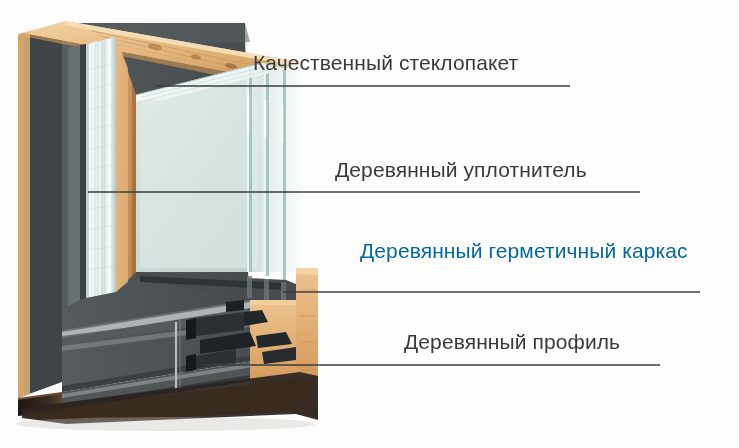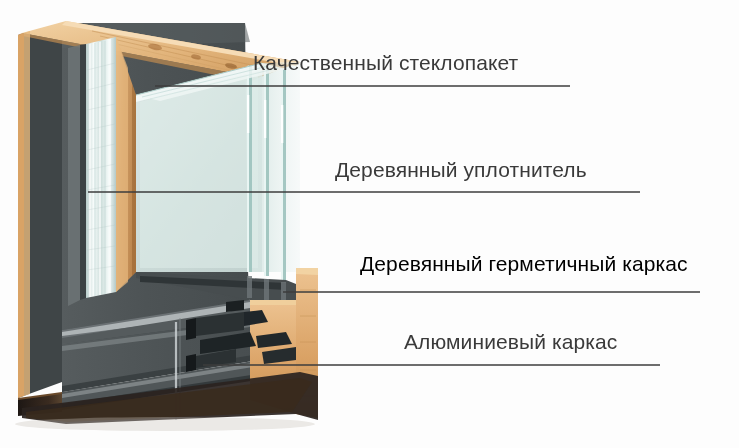--- a/index.html
+++ b/index.html
@@ -232,17 +232,17 @@
       <line x1="155" y1="86" x2="570" y2="86" stroke="#3d3d3d"></line>
       <line x1="88" y1="192" x2="640" y2="192" stroke="#3d3d3d"></line>
       <line x1="283" y1="292" x2="700" y2="292" stroke="#3d3d3d"></line>
       <line x1="203" y1="365" x2="660" y2="365" stroke="#3d3d3d"></line>
     </g>
   </svg>
 
   <div class="layer">
     <div class="callout-label lbl1" style="left: 253px; top: 52px; color: rgb(58, 58, 58);">Качественный стеклопакет</div>
     <div class="callout-label lbl2" style="left: 335px; top: 159px; color: rgb(58, 58, 58);">Деревянный уплотнитель</div>
-    <div class="callout-label lbl3" style="left: 360px; top: 253px; color: #000000;">Деревянный герметичный каркас</div>
-    <div class="callout-label lbl4" style="left: 404px; top: 331px; color: rgb(58, 58, 58);">Алюминиевый каркас</div>
+    <div class="callout-label lbl3" style="left: 360px; top: 240px; color: #0369a1;">Деревянный герметичный каркас</div>
+    <div class="callout-label lbl4" style="left: 404px; top: 331px; color: rgb(58, 58, 58);">Деревянный профиль</div>
   </div>
 
 </div>
 
 </body></html>

